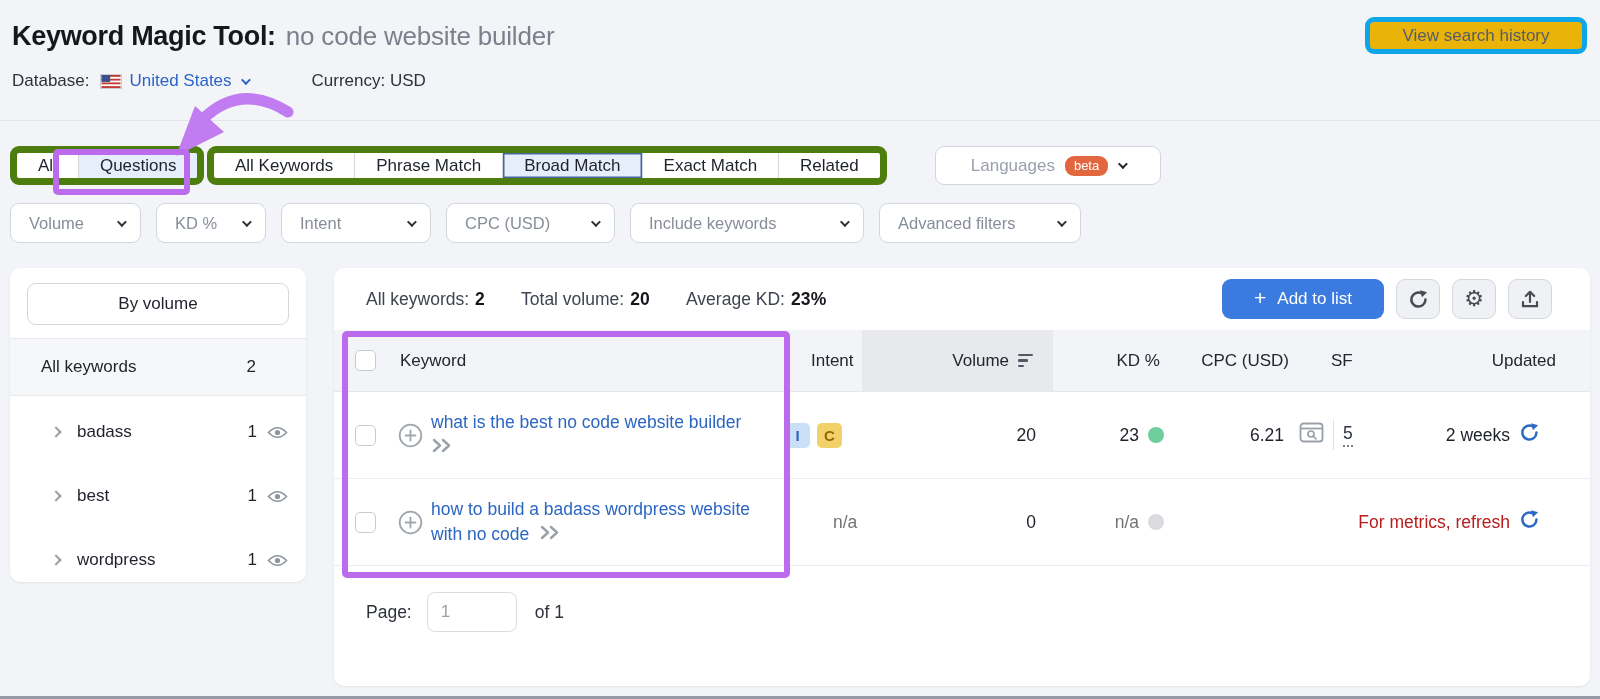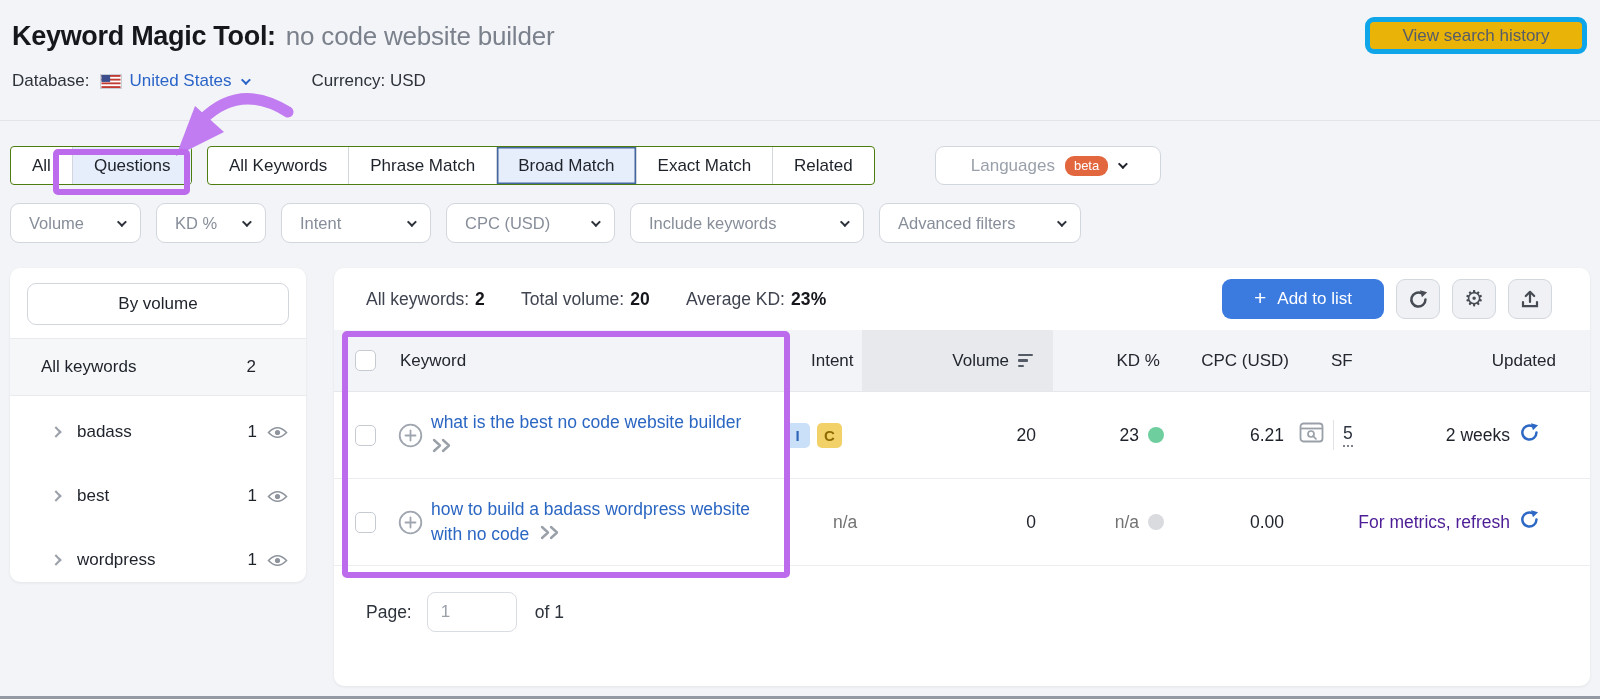--- a/index.html
+++ b/index.html
@@ -21,21 +21,21 @@
   }
   .meta-row { position:absolute; left:12px; top:66px; height:30px; display:flex; align-items:center; font-size:17px; color:#2d323b; }
   .flag { width:22px; height:15px; margin:0 8px 0 10px; border:0.5px solid #c9cdd4; }
   .db-link { color:#2a64c8; display:flex; align-items:center; gap:9px; }
   .chev { display:inline-block; border:solid currentColor; border-width:0 2px 2px 0; padding:3px; transform:rotate(45deg) translateY(-2px); }
   .chev.sm { padding:2.5px; }
   .currency { margin-left:64px; color:#2d323b; }
   .hdr-divider { position:absolute; left:0; top:120px; width:1600px; height:1px; background:#e2e4e9; }
 
   
-  .tab-group { position:absolute; top:146px; height:39px; display:flex; background:#fff; border:1px solid #4d7c0f; border-radius:4px; overflow:hidden; }
+  .tab-group { position:absolute; top:146px; height:39px; display:flex; background:#fff; border:7px solid #4d7c0f; border-radius:9px; overflow:hidden; }
   .tab-item { display:flex; align-items:center; justify-content:center; padding:0 21px; font-size:17px; color:#1e222a; border-left:1px solid #d2d6dd; white-space:nowrap; }
   .tab-item:first-child { border-left:none; }
   .tab-item.sel-soft { background:#e7eefb; }
   .tab-item.sel-blue { background:#e7eefb; box-shadow:inset 0 0 0 1.5px #44679f; }
   .grp-scope { left:10px; }
   .grp-match { left:207px; }
   .btn-languages {
     position:absolute; left:935px; top:146px; width:226px; height:39px;
     background:#fff; border:1px solid #d2d6dd; border-radius:9px;
     display:flex; align-items:center; justify-content:center; gap:10px; font-size:17px;
@@ -110,21 +110,21 @@
   .na { color:#737373;padding-left:48px; }
   .c-vol { left:560px; width:142px; justify-content:flex-end; }
   .c-kd { left:640px; width:190px; justify-content:flex-end; gap:9px; }
   .dot { width:16px; height:16px; border-radius:50%; }
   .dot.green { background:#6fce9e; } .dot.gray { background:#d9dbdf; }
   .c-cpc { left:850px; width:100px; justify-content:flex-end; }
   .c-sf { left:965px; gap:9px; }
   .sf-div { width:1px; height:30px; background:#dfe2e7; }
   .sf-num { color:#2d3440; border-bottom:2px dotted #7c828c; padding-bottom:1px; }
   .c-upd { left:1000px; width:206px; justify-content:flex-end; gap:9px; }
-  .upd-note { color:#4c1d95; }
+  .upd-note { color:#b91c1c; }
 
   .pagination { position:absolute; left:32px; top:322px; height:44px; display:flex; align-items:center; font-size:17.5px; color:#2d323b; }
   .page-input { width:90px; height:40px; margin-left:15px; border:1px solid #d9dce2; border-radius:8px; padding:0 13px; font-size:17px; color:#9aa0a8; font-family:inherit; background:#fff; }
   .page-of { margin-left:18px; }
 
   
   .ann-box { position:absolute; border:6px solid #bb6bec; border-radius:5px; pointer-events:none; z-index:30; }
   .ann-questions { left:53px; top:149px; width:137px; height:46px; }
   .ann-keyword { left:342px; top:331px; width:448px; height:247px; }
   .ann-arrow { position:absolute; left:140px; top:86px; z-index:30; pointer-events:none; }
@@ -363,21 +363,20 @@
         <span class="kw-inline"><span>how to build a badass wordpress website with no code</span>&nbsp;&nbsp;<span class="dbl-arrow"><svg width="22" height="15" viewBox="0 0 22 15">
                 <path d="M3 2 l6 5.5 L3 13 M12 2 l6 5.5 L12 13" fill="none" stroke="#9aa0a8" stroke-width="2.4" stroke-linecap="round" stroke-linejoin="round"></path>
               </svg></span></span>
       </div>
       <div class="cell c-intent na">n/a</div>
       <div class="cell c-vol">0</div>
       <div class="cell c-kd">
         <span class="na">n/a</span>
         <span class="dot gray"></span>
       </div>
-      <div class="cell c-cpc">0.00</div>
       <div class="cell c-upd">
         <span class="upd-note">For metrics, refresh</span>
         <span><svg width="21" height="21" viewBox="0 0 22 22">
               <path d="M18.3 11 A 7.4 7.4 0 1 1 14.2 4.4" fill="none" stroke="#2d68c4" stroke-width="2.6" stroke-linecap="round"></path>
               <polygon points="12.6,1.2 20,3.4 14.6,8.6" fill="#2d68c4"></polygon>
             </svg></span>
       </div>
     </div>
 
     <div class="pagination">

